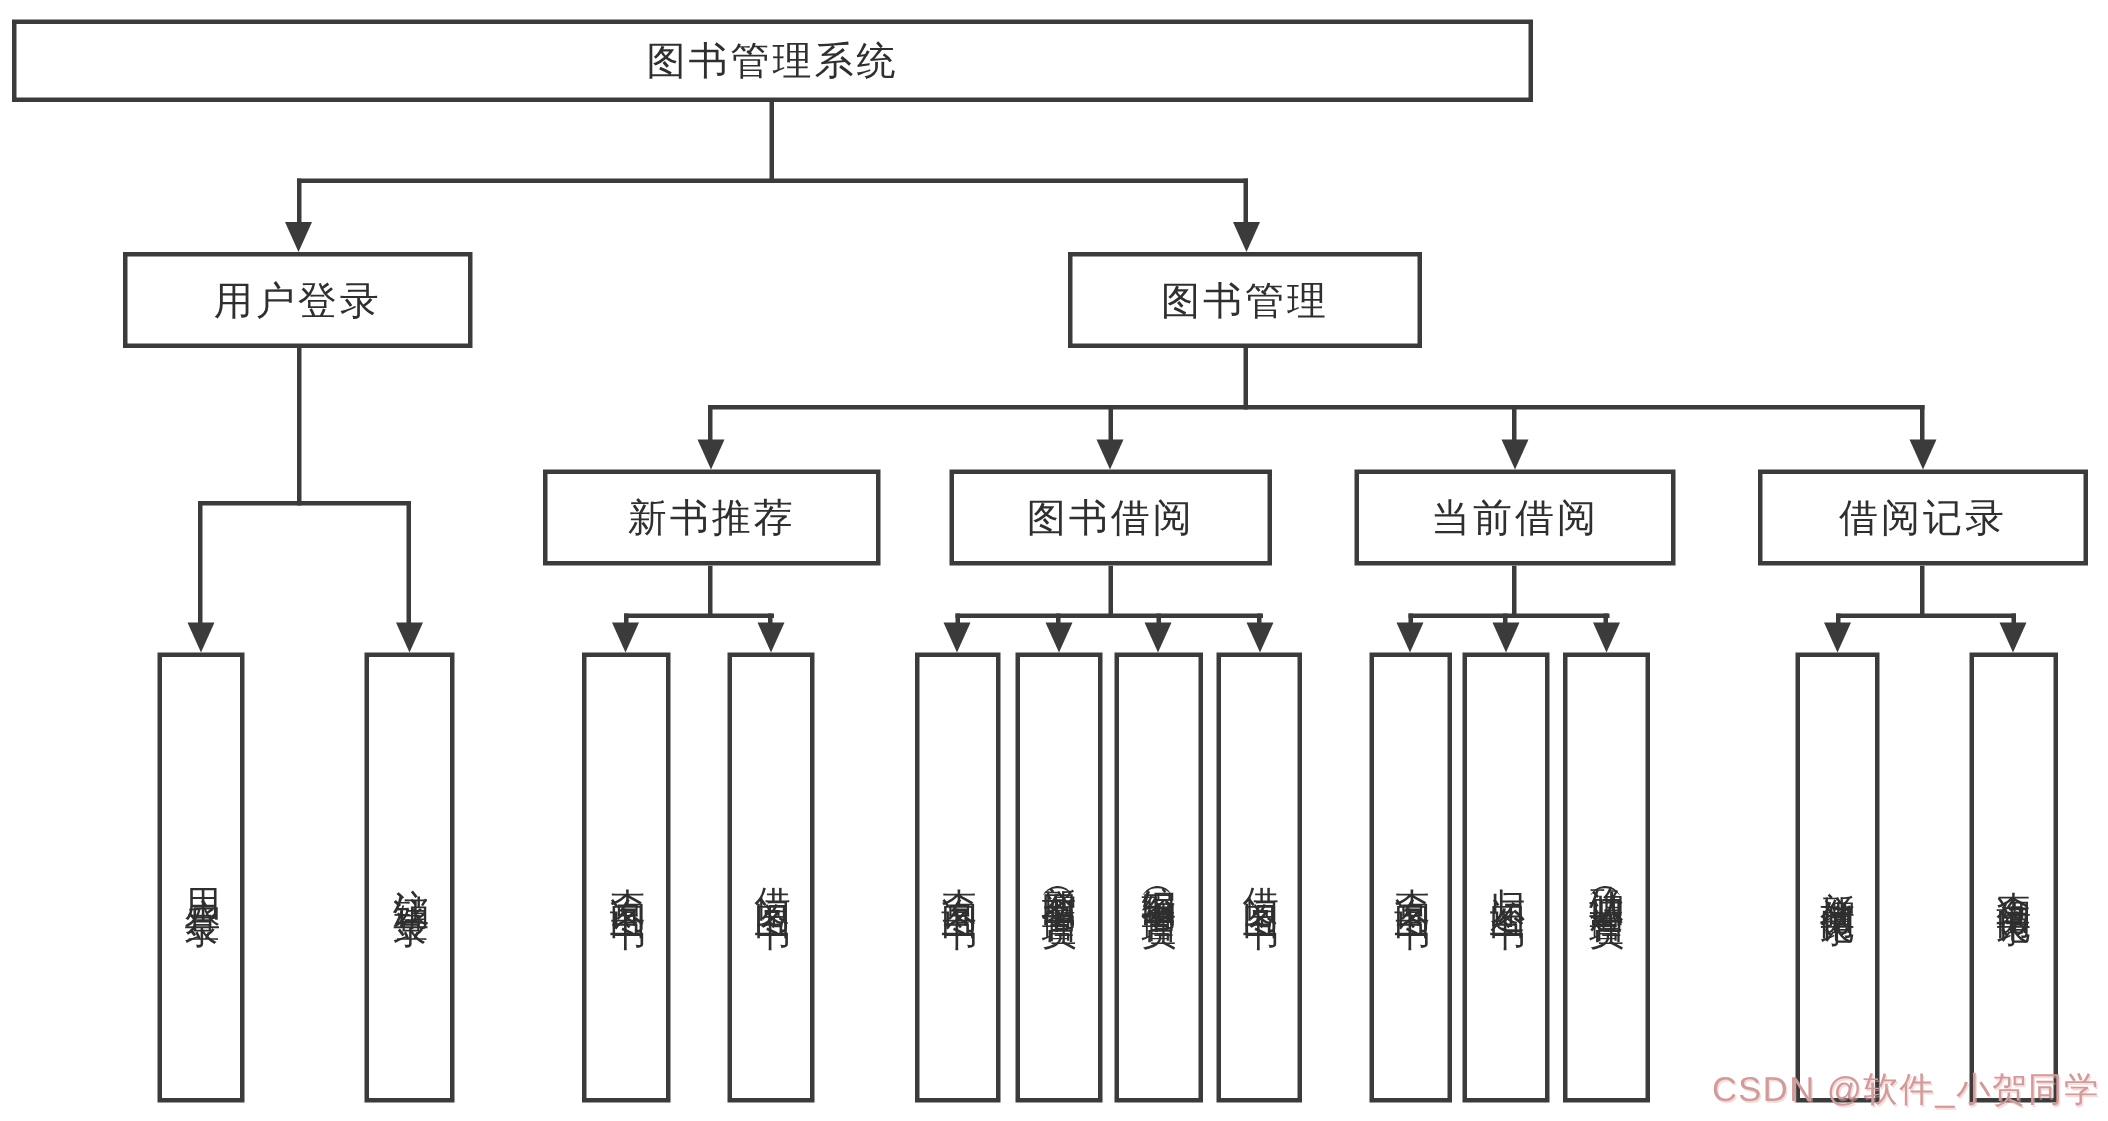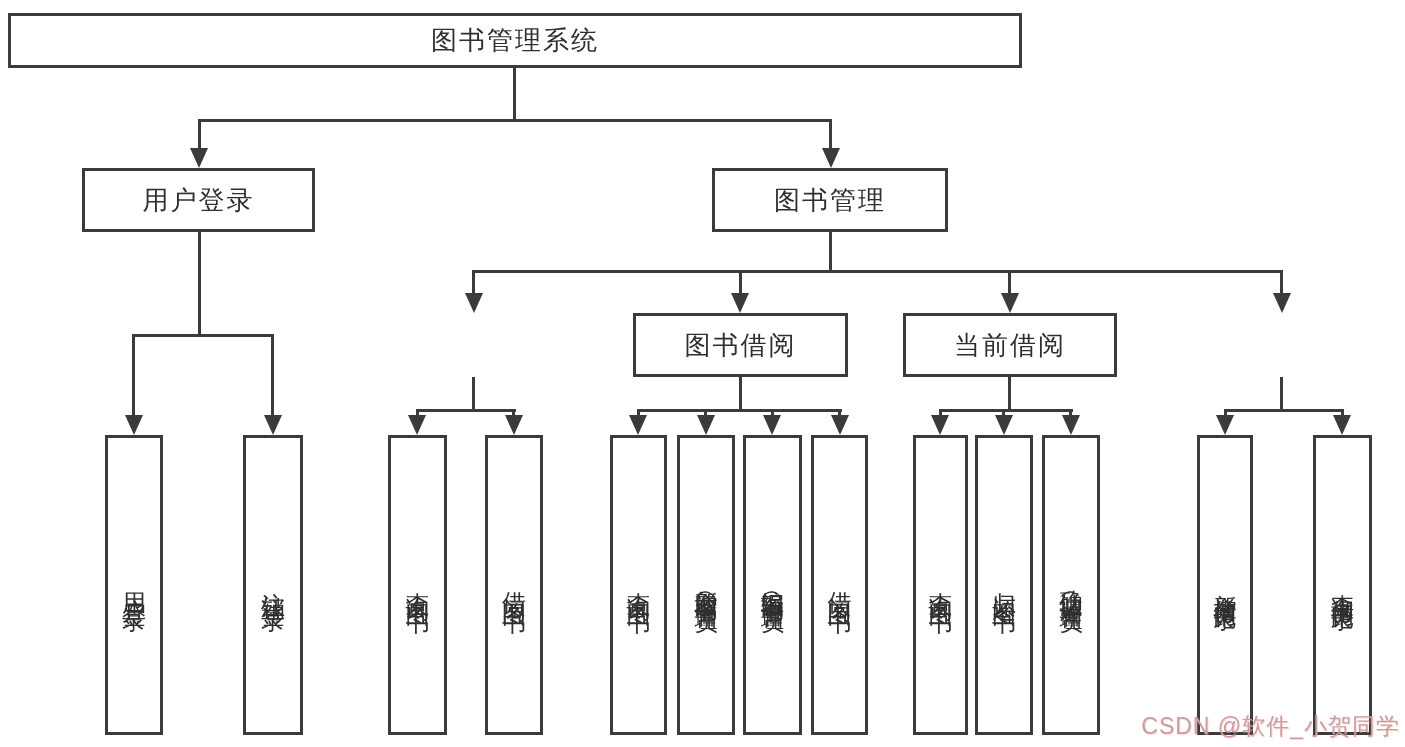--- a/index.html
+++ b/index.html
@@ -128,25 +128,27 @@
   <div class="line" style="left:1341px; top:409px; width:3px; height:18px;"></div>
   <div class="arrow" style="left:1216px; top:415px;"></div>
   <div class="arrow" style="left:1333px; top:415px;"></div>
 
   <div class="box hbox" style="left:8px; top:13px; width:1014px; height:55px;">图书管理系统</div>
 
   <div class="box hbox" style="left:82px; top:168px; width:233px; height:64px;">用户登录</div>
 
   <div class="box hbox" style="left:712px; top:168px; width:236px; height:64px;text-align:right;">图书管理</div>
 
+  <div class="box hbox" style="left:362px; top:313px; width:225px; height:64px;">新书推荐</div>
 
   <div class="box hbox" style="left:633px; top:313px; width:215px; height:64px;text-align:center;">图书借阅</div>
 
   <div class="box hbox" style="left:903px; top:313px; width:214px; height:64px;">当前借阅</div>
 
+  <div class="box hbox" style="left:1172px; top:313px; width:220px; height:64px;">借阅记录</div>
 
   <div class="box leaf" style="left:105px; top:435px; width:58px; height:300px;">
     <span>用户登录</span>
   </div>
 
   <div class="box leaf" style="left:243px; top:435px; width:60px; height:300px;">
     <span>注销登录</span>
   </div>
 
   <div class="box leaf" style="left:388px; top:435px; width:59px; height:300px;">

